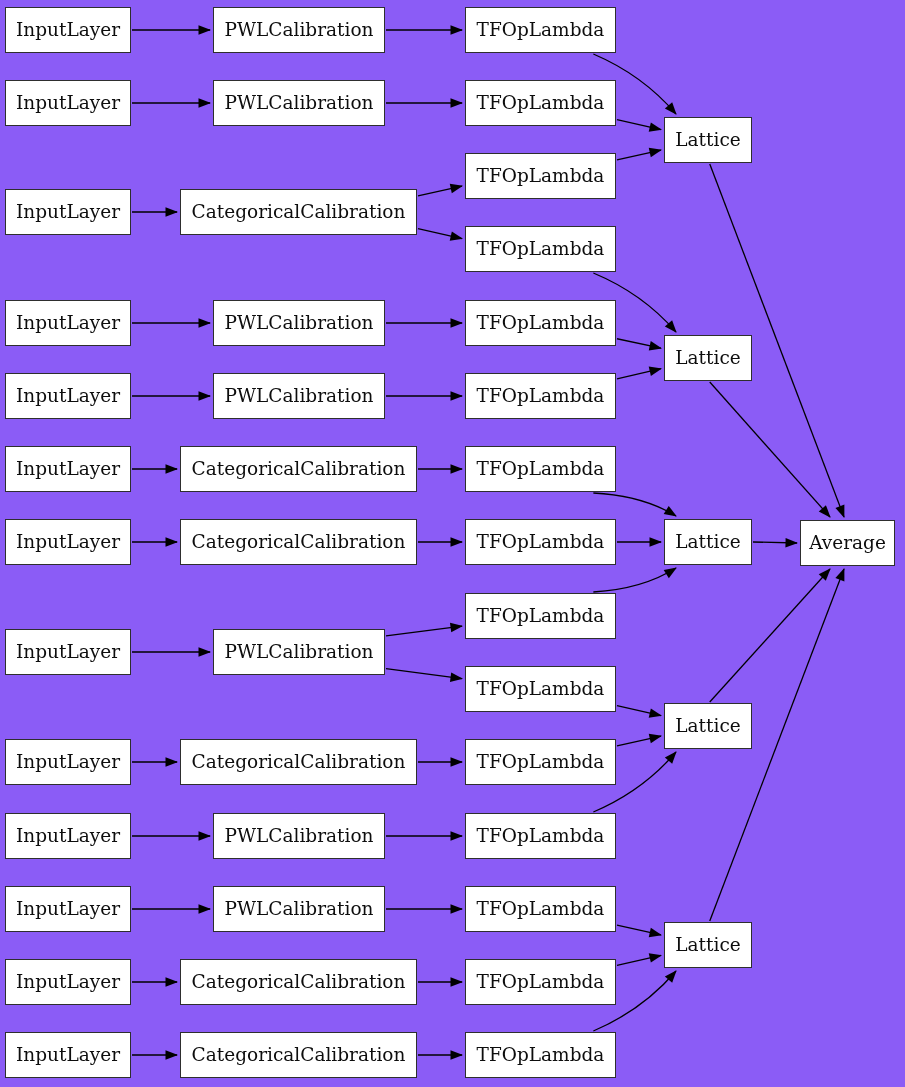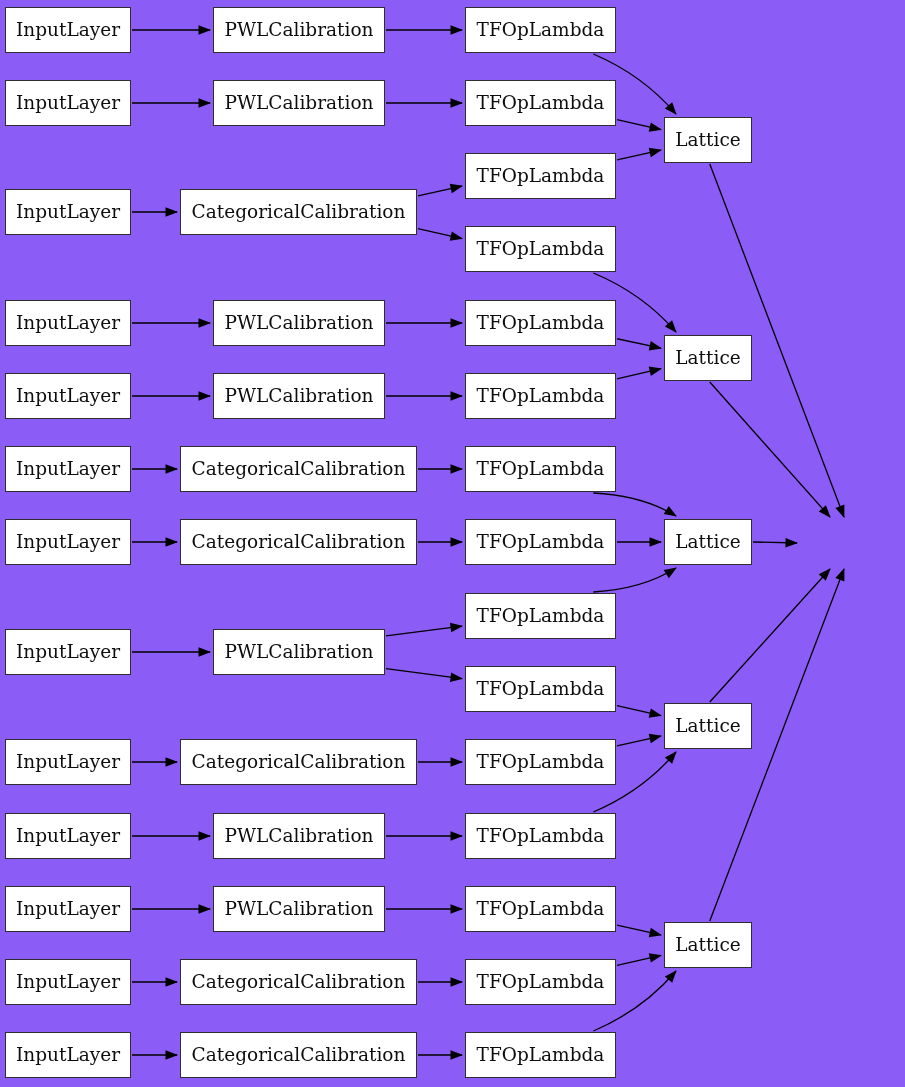--- a/index.html
+++ b/index.html
@@ -127,13 +127,14 @@
     <div class="node" style="left: 5px; top: 886px; width: 126px; height: 46px; border-color: rgb(46, 46, 46); background: rgb(255, 255, 255);">InputLayer</div>
     <div class="node" style="left: 213px; top: 886px; width: 172px; height: 46px; border-color: rgb(46, 46, 46); background: rgb(255, 255, 255);">PWLCalibration</div>
     <div class="node" style="left: 465px; top: 886px; width: 151px; height: 46px; border-color: rgb(46, 46, 46); background: rgb(255, 255, 255);">TFOpLambda</div>
     <div class="node" style="left: 664px; top: 922px; width: 88px; height: 46px; border-color: rgb(46, 46, 46); background: rgb(255, 255, 255);">Lattice</div>
     <div class="node" style="left: 5px; top: 959px; width: 126px; height: 46px; border-color: rgb(46, 46, 46); background: rgb(255, 255, 255);">InputLayer</div>
     <div class="node" style="left: 180px; top: 959px; width: 237px; height: 46px; border-color: rgb(46, 46, 46); background: rgb(255, 255, 255);">CategoricalCalibration</div>
     <div class="node" style="left: 465px; top: 959px; width: 151px; height: 46px; border-color: rgb(46, 46, 46); background: rgb(255, 255, 255);">TFOpLambda</div>
     <div class="node" style="left: 5px; top: 1032px; width: 126px; height: 46px; border-color: rgb(46, 46, 46); background: rgb(255, 255, 255);">InputLayer</div>
     <div class="node" style="left: 180px; top: 1032px; width: 237px; height: 46px; border-color: rgb(46, 46, 46); background: rgb(255, 255, 255);">CategoricalCalibration</div>
     <div class="node" style="left: 465px; top: 1032px; width: 151px; height: 46px; border-color: rgb(46, 46, 46); background: rgb(255, 255, 255);">TFOpLambda</div>
+    <div class="node" style="left: 800px; top: 520px; width: 95px; height: 46px; border-color: rgb(46, 46, 46); background: rgb(255, 255, 255);">Average</div>
   </div>
 
 </body></html>

